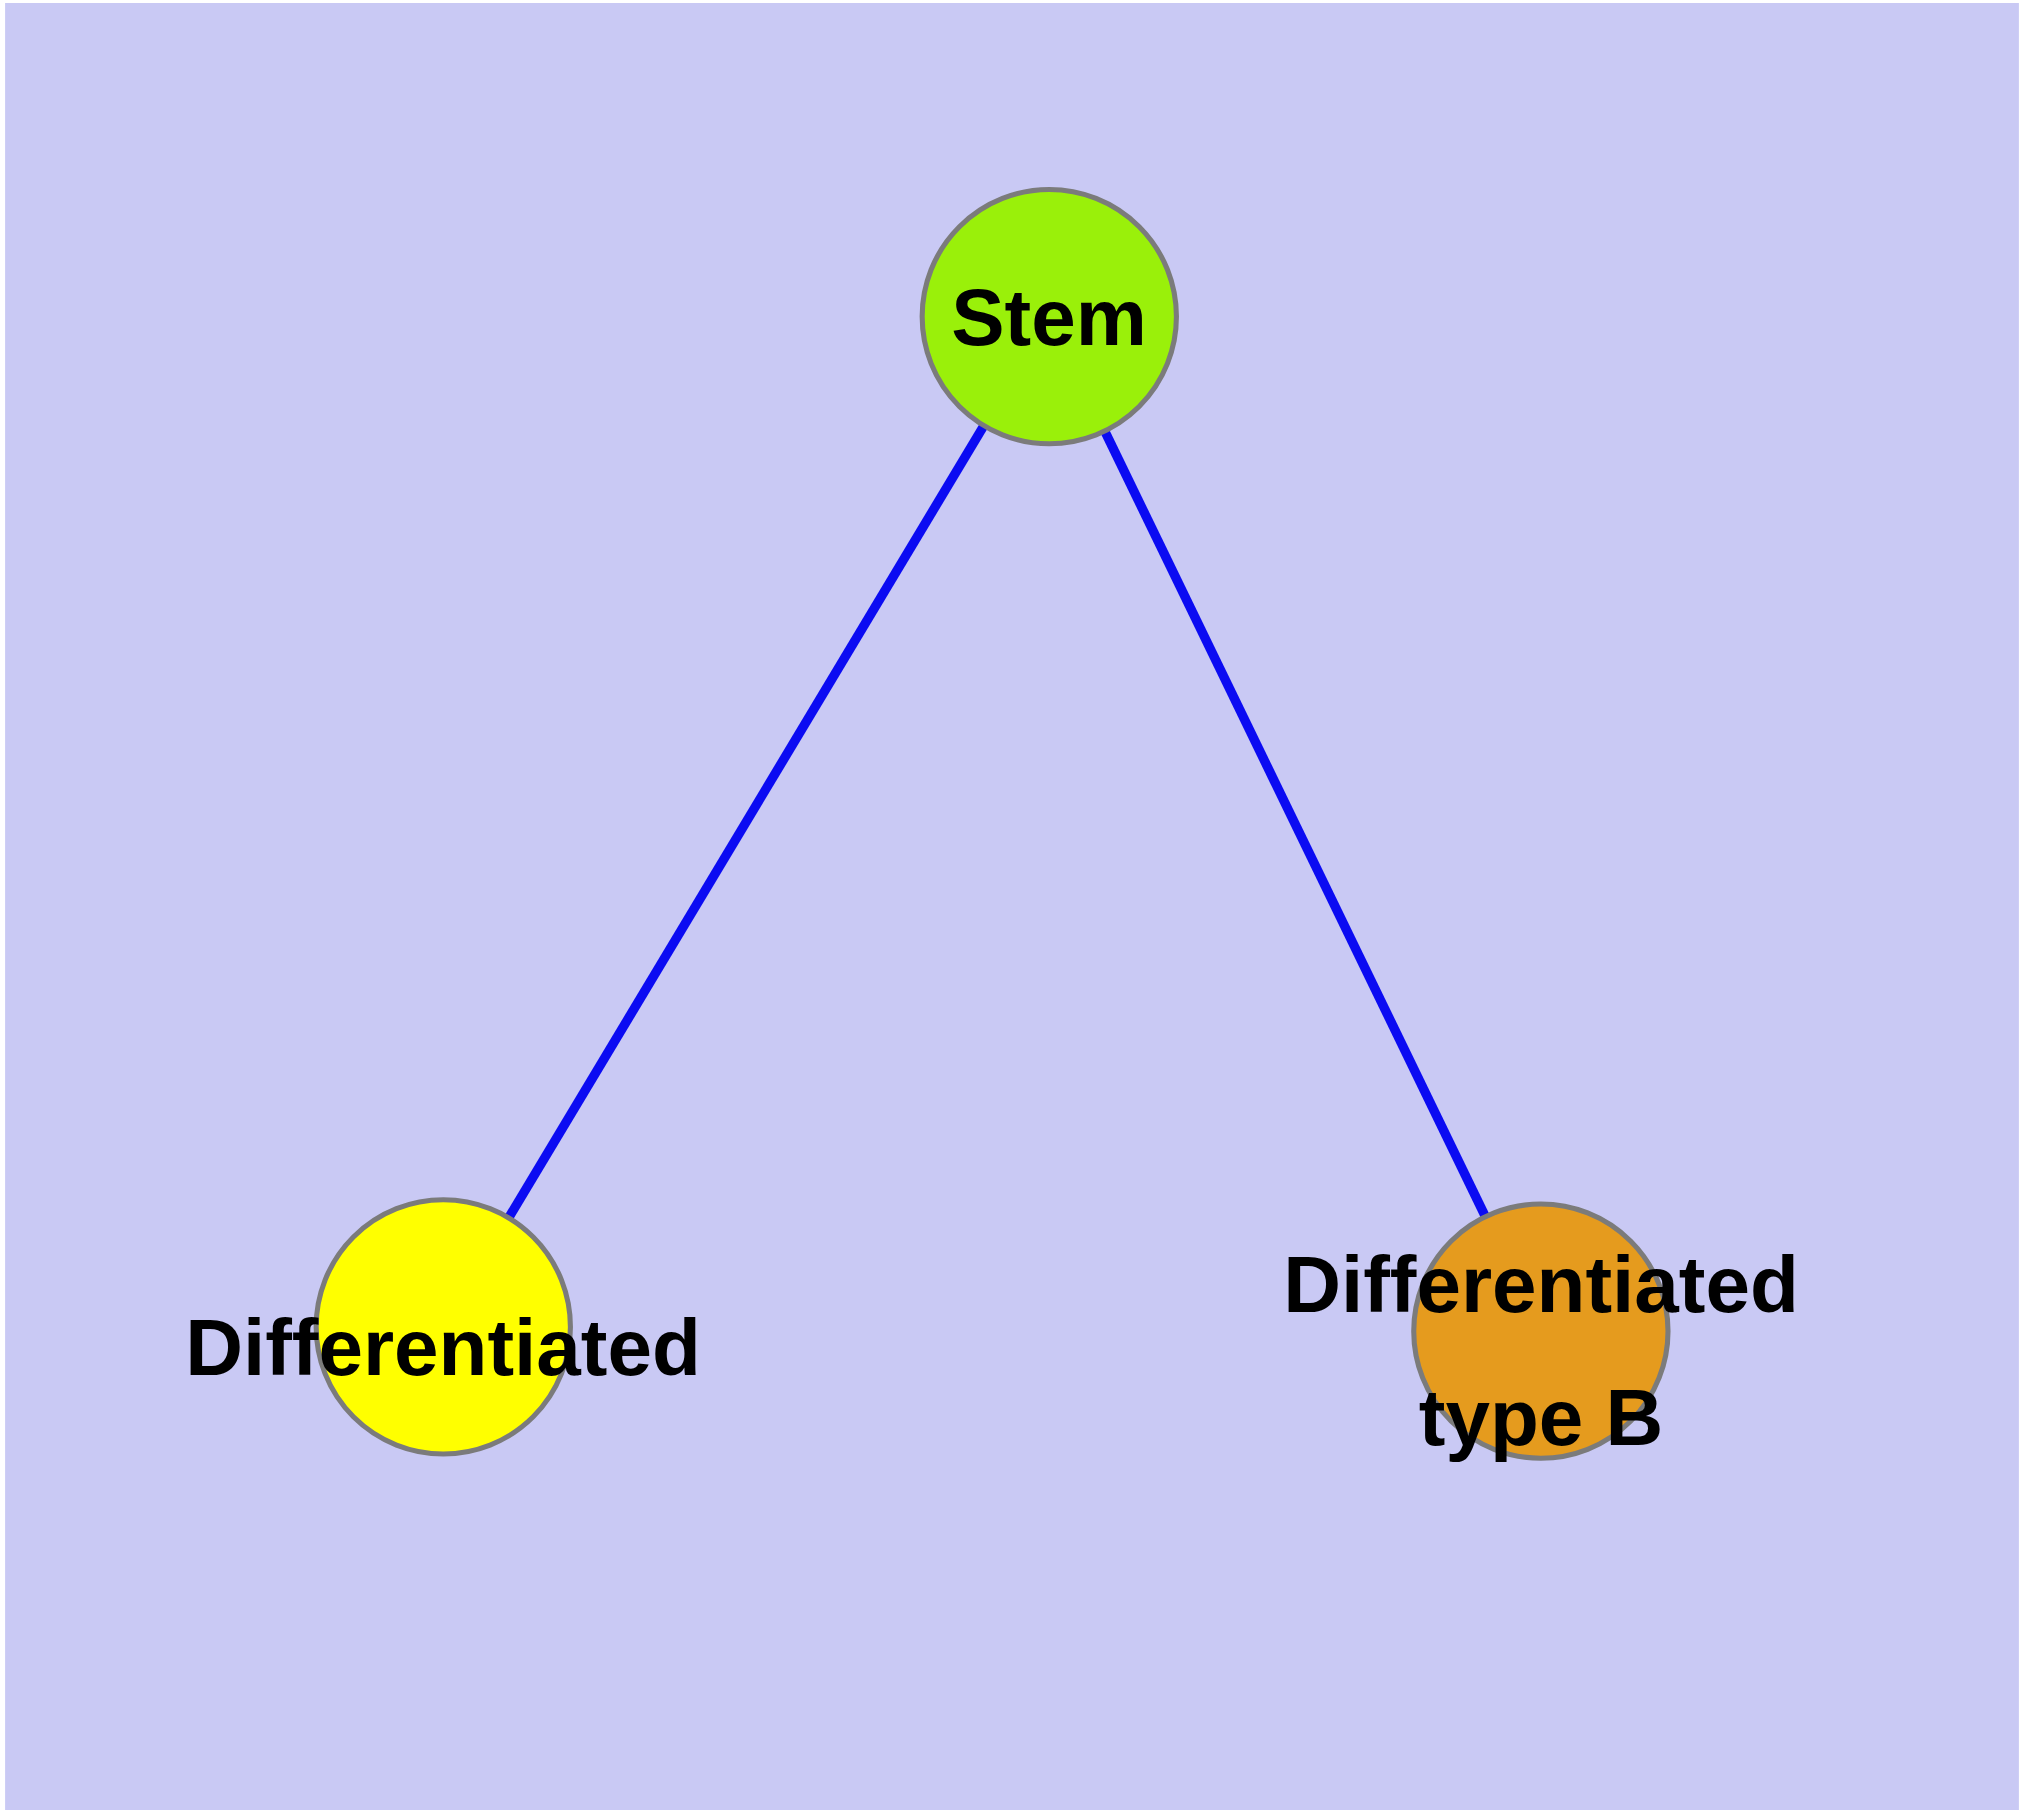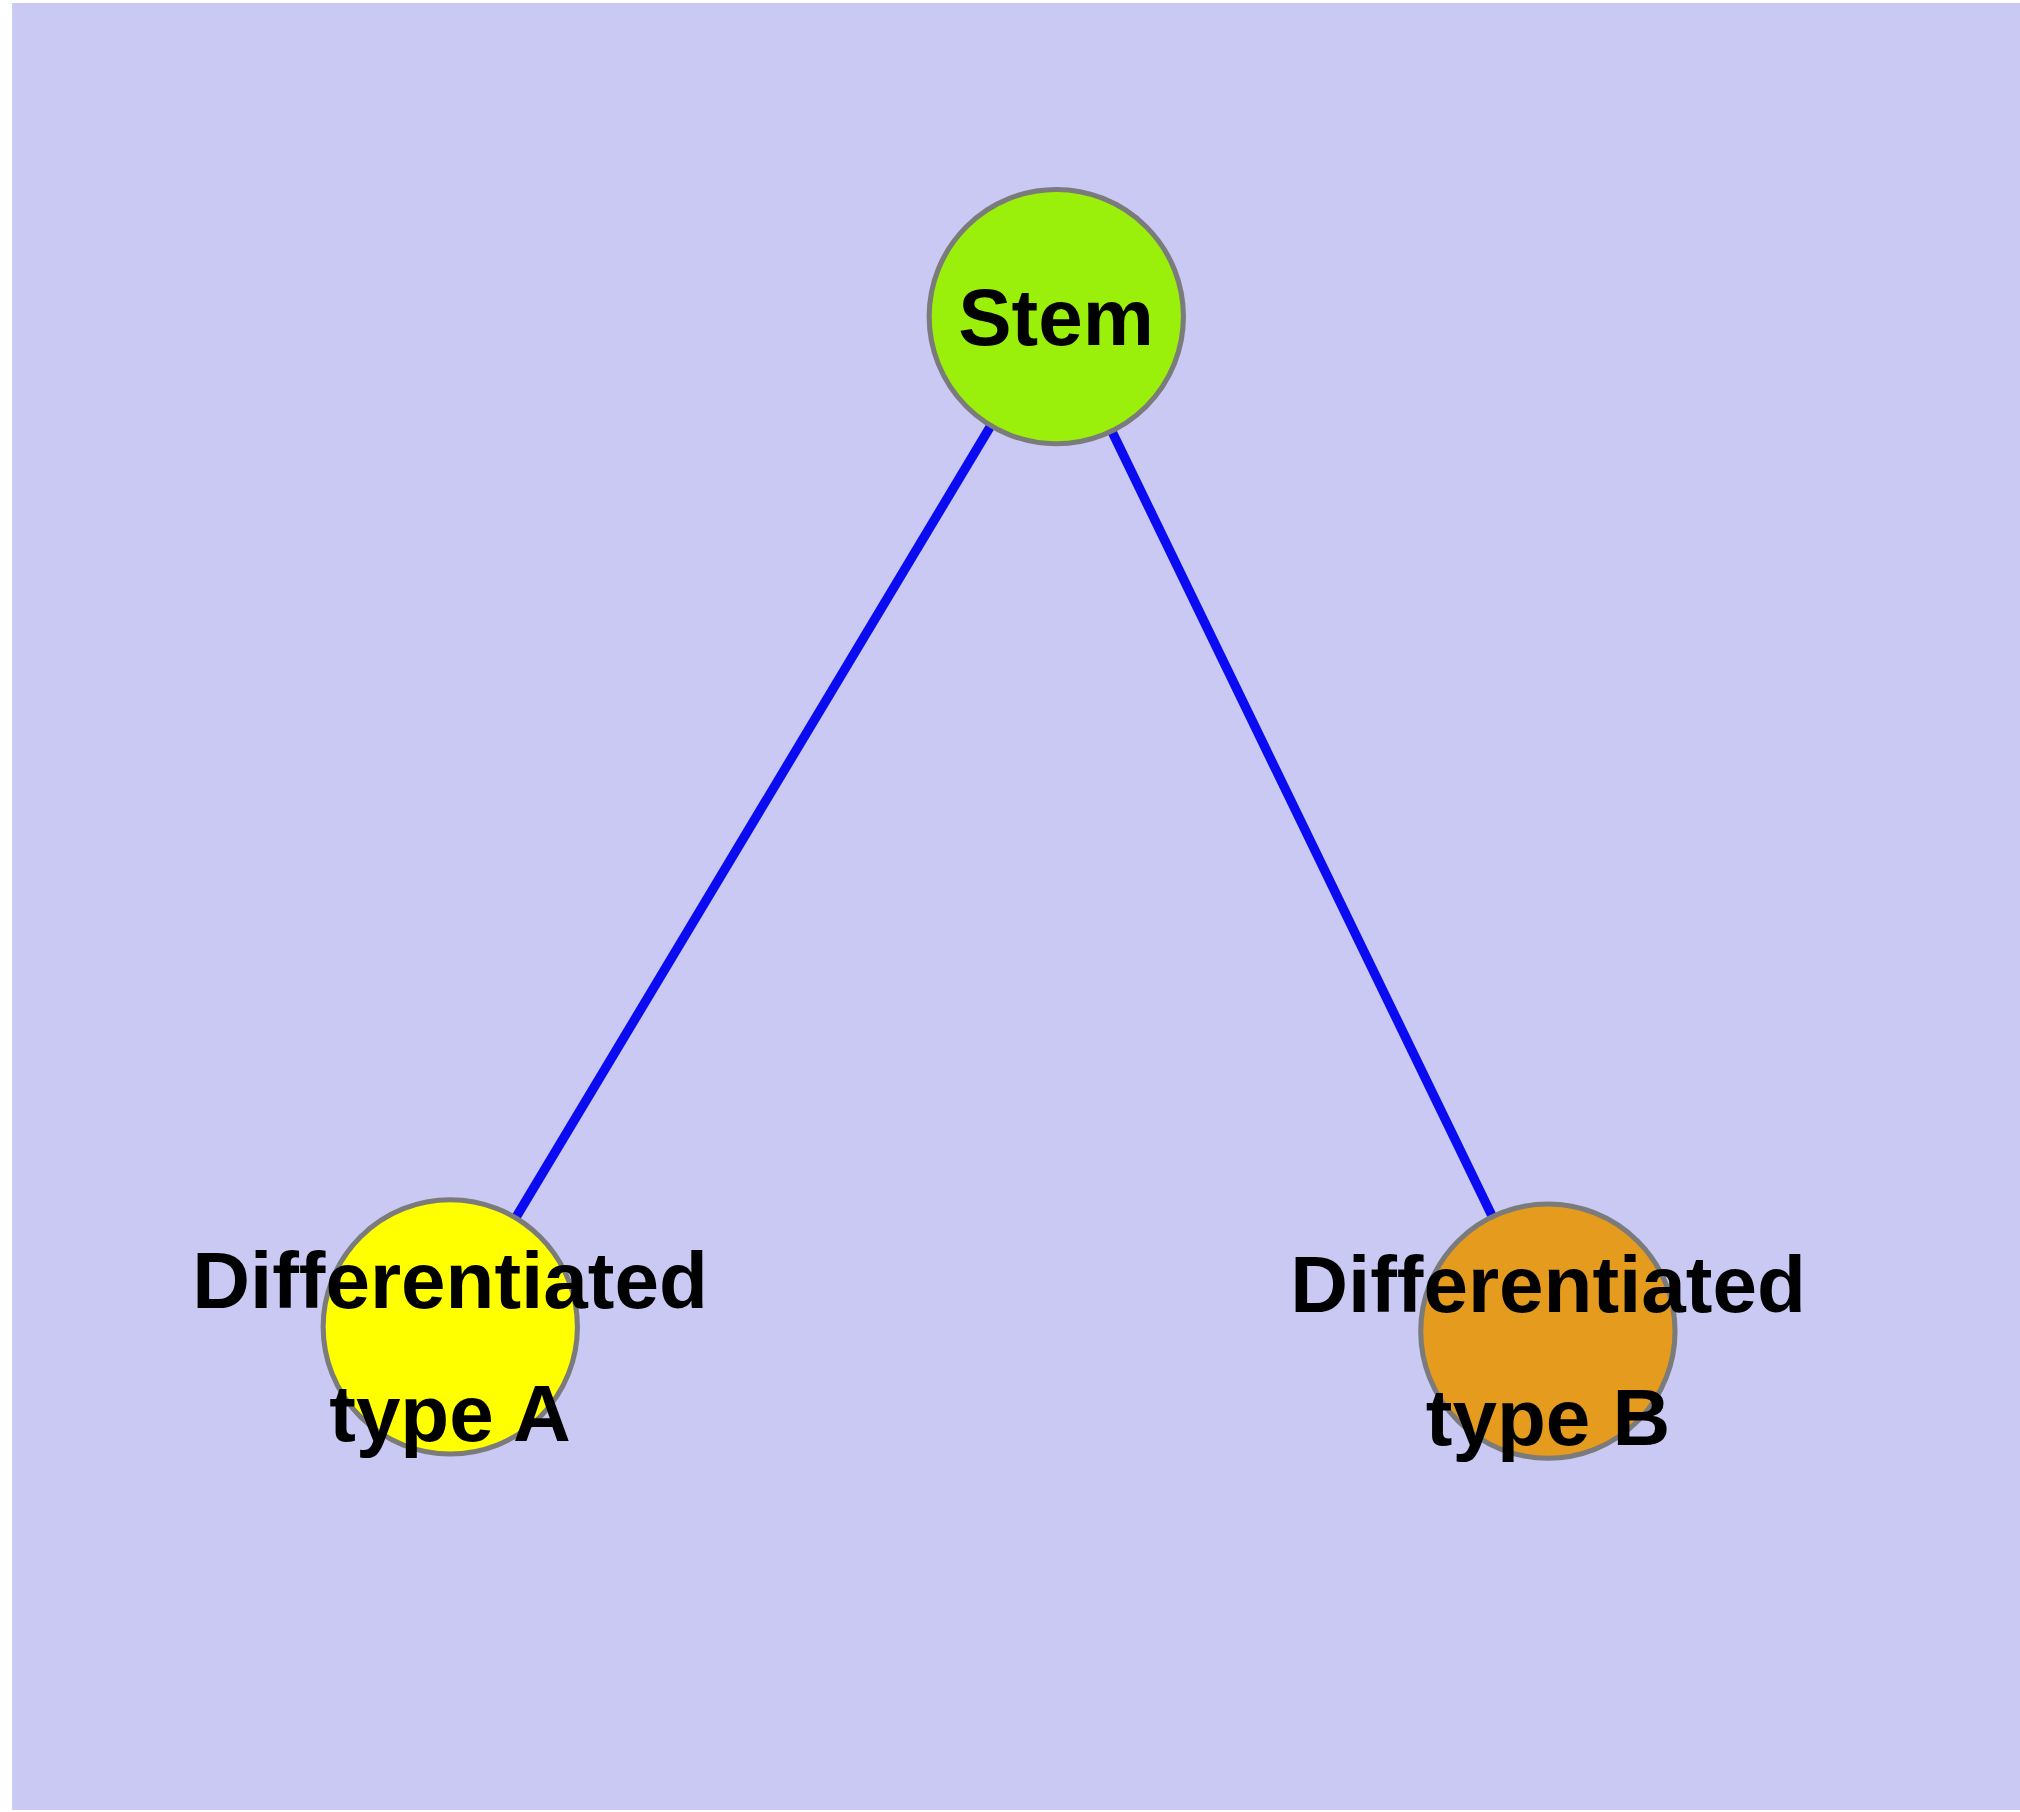--- a/index.html
+++ b/index.html
@@ -9,21 +9,21 @@
   body {
     width: 2021px;
     height: 1812px;
     position: relative;
     background: #ffffff;
     font-family: "Liberation Sans", sans-serif;
     overflow: hidden;
   }
   #canvas {
     position: absolute;
-    left: 12px;
+    left: 5px;
     top: 2.5px;
     width: 1762px;
     height: 1807px;
   }
   #graph-svg {
     position: absolute;
     left: 0;
     top: 0;
   }
   .edge {
@@ -65,21 +65,20 @@
 
     <circle class="node-circle" cx="517" cy="1562" r="150" fill="#FFFF00" stroke="#7B7B7B"></circle>
 
     <circle class="node-circle" cx="1812" cy="1567" r="150" fill="#E59B1E" stroke="#7B7B7B"></circle>
   </svg>
 
   <div class="node-label" style="left: 1044px; top: 314px; color: rgb(0, 0, 0);">Stem</div>
 
   <div class="node-label" style="left: 438px; top: 1324px; color: rgb(0, 0, 0);">
     <span class="label-line">Differentiated</span>
-    <span class="label-line">type A</span>
   </div>
 
   <div class="node-label" style="left: 1536px; top: 1328px; color: rgb(0, 0, 0);">
     <span class="label-line">Differentiated</span>
     <span class="label-line">type B</span>
   </div>
 
 </div>
 
 

